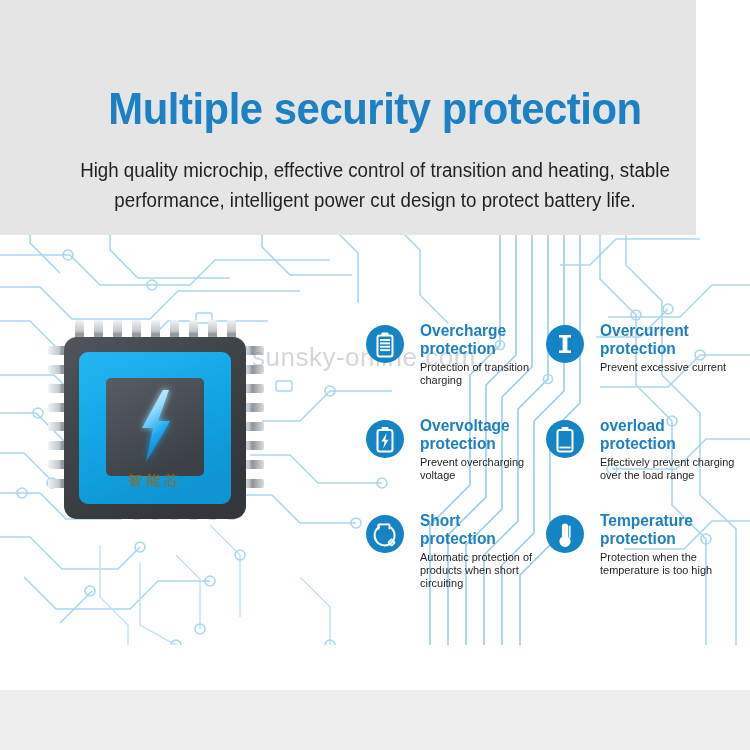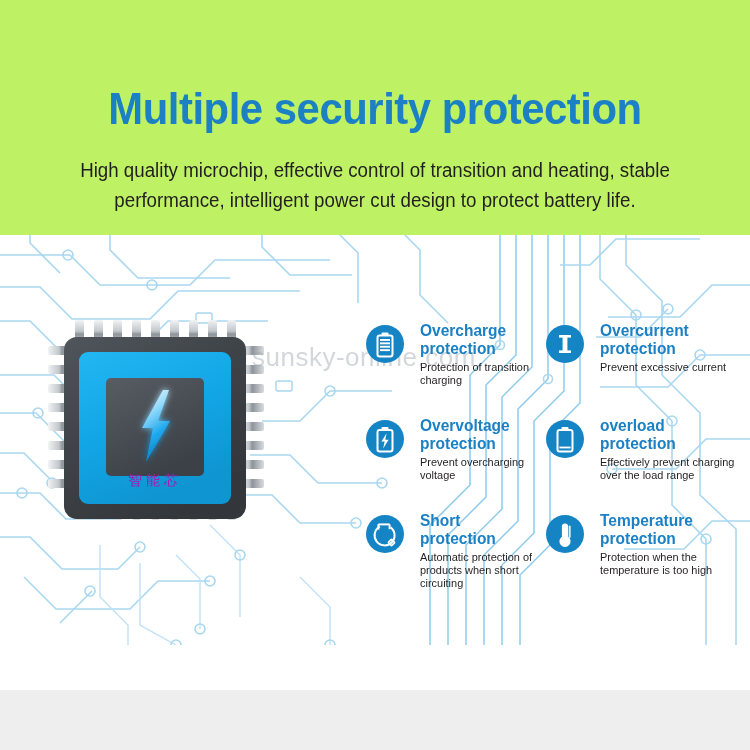--- a/index.html
+++ b/index.html
@@ -16,23 +16,23 @@
     height: 750px;
     background: #ffffff;
     overflow: hidden;
   }
 
   
   #header {
     position: absolute;
     left: 0;
     top: 0;
-    width: 750px;
+    width: 696px;
     height: 235px;
-    background: #bef264;
+    background: #e5e5e5;
     z-index: 6;
   }
   #title {
     position: absolute;
     left: 0;
     top: 84px;
     width: 750px;
     text-align: center;
     font-size: 45px;
     line-height: 50px;
@@ -331,21 +331,21 @@
 
       <rect x="33" y="52" width="152" height="152" rx="9" fill="url(#dieGrad)"></rect>
 
       <rect x="60" y="78" width="98" height="98" rx="5" fill="url(#coreGrad)"></rect>
 
       <g filter="url(#boltGlow)">
         <path d="M117 90 L96 128 L107 128 L100 162 L124 121 L112 121 L123 90 Z" fill="url(#boltGrad)"></path>
       </g>
     </svg>
     <div style="position:absolute; left:60px; top:172px; width:98px; text-align:center;
-                color:#a21caf; font-size:14px; letter-spacing:4px;
+                color:#a16207; font-size:14px; letter-spacing:4px;
                 font-family:'DejaVu Sans', sans-serif;">智能芯</div>
   </div>
 
   <div id="header">
     <div id="title">Multiple security protection</div>
     <div id="subtitle">High quality microchip, effective control of transition and heating, stable performance, intelligent power cut design to protect battery life.</div>
   </div>
 
   <div id="features">
 

